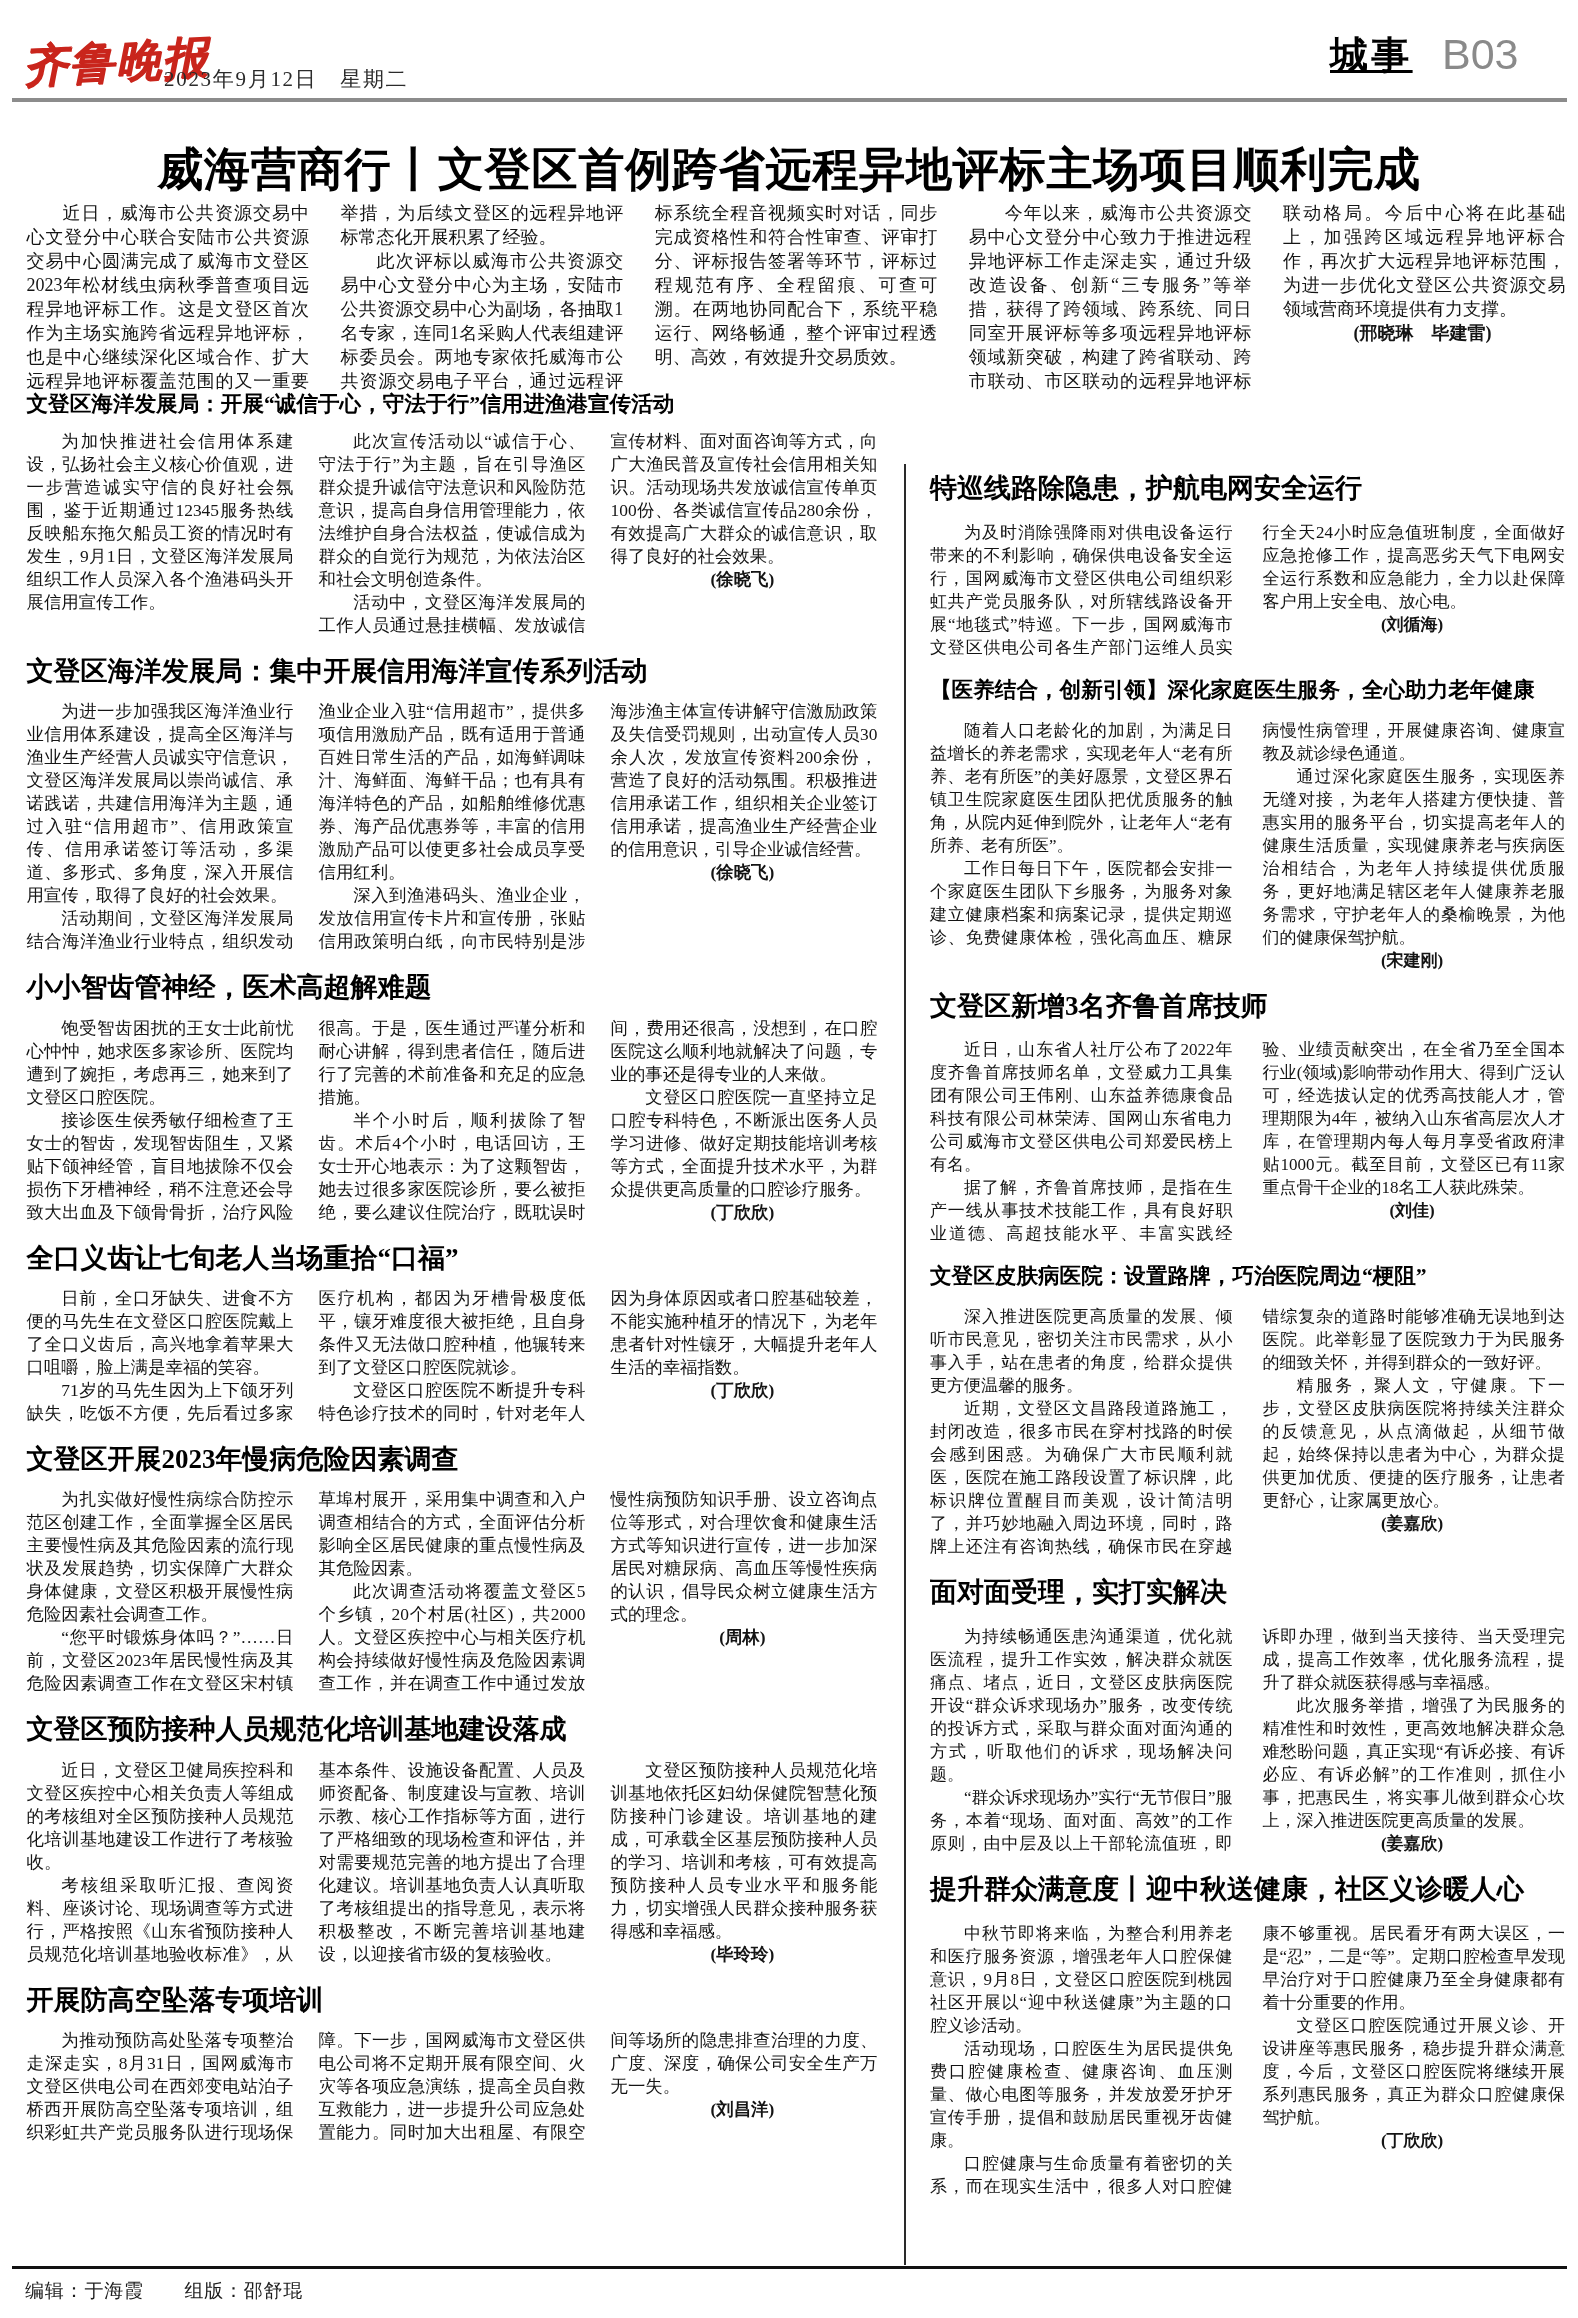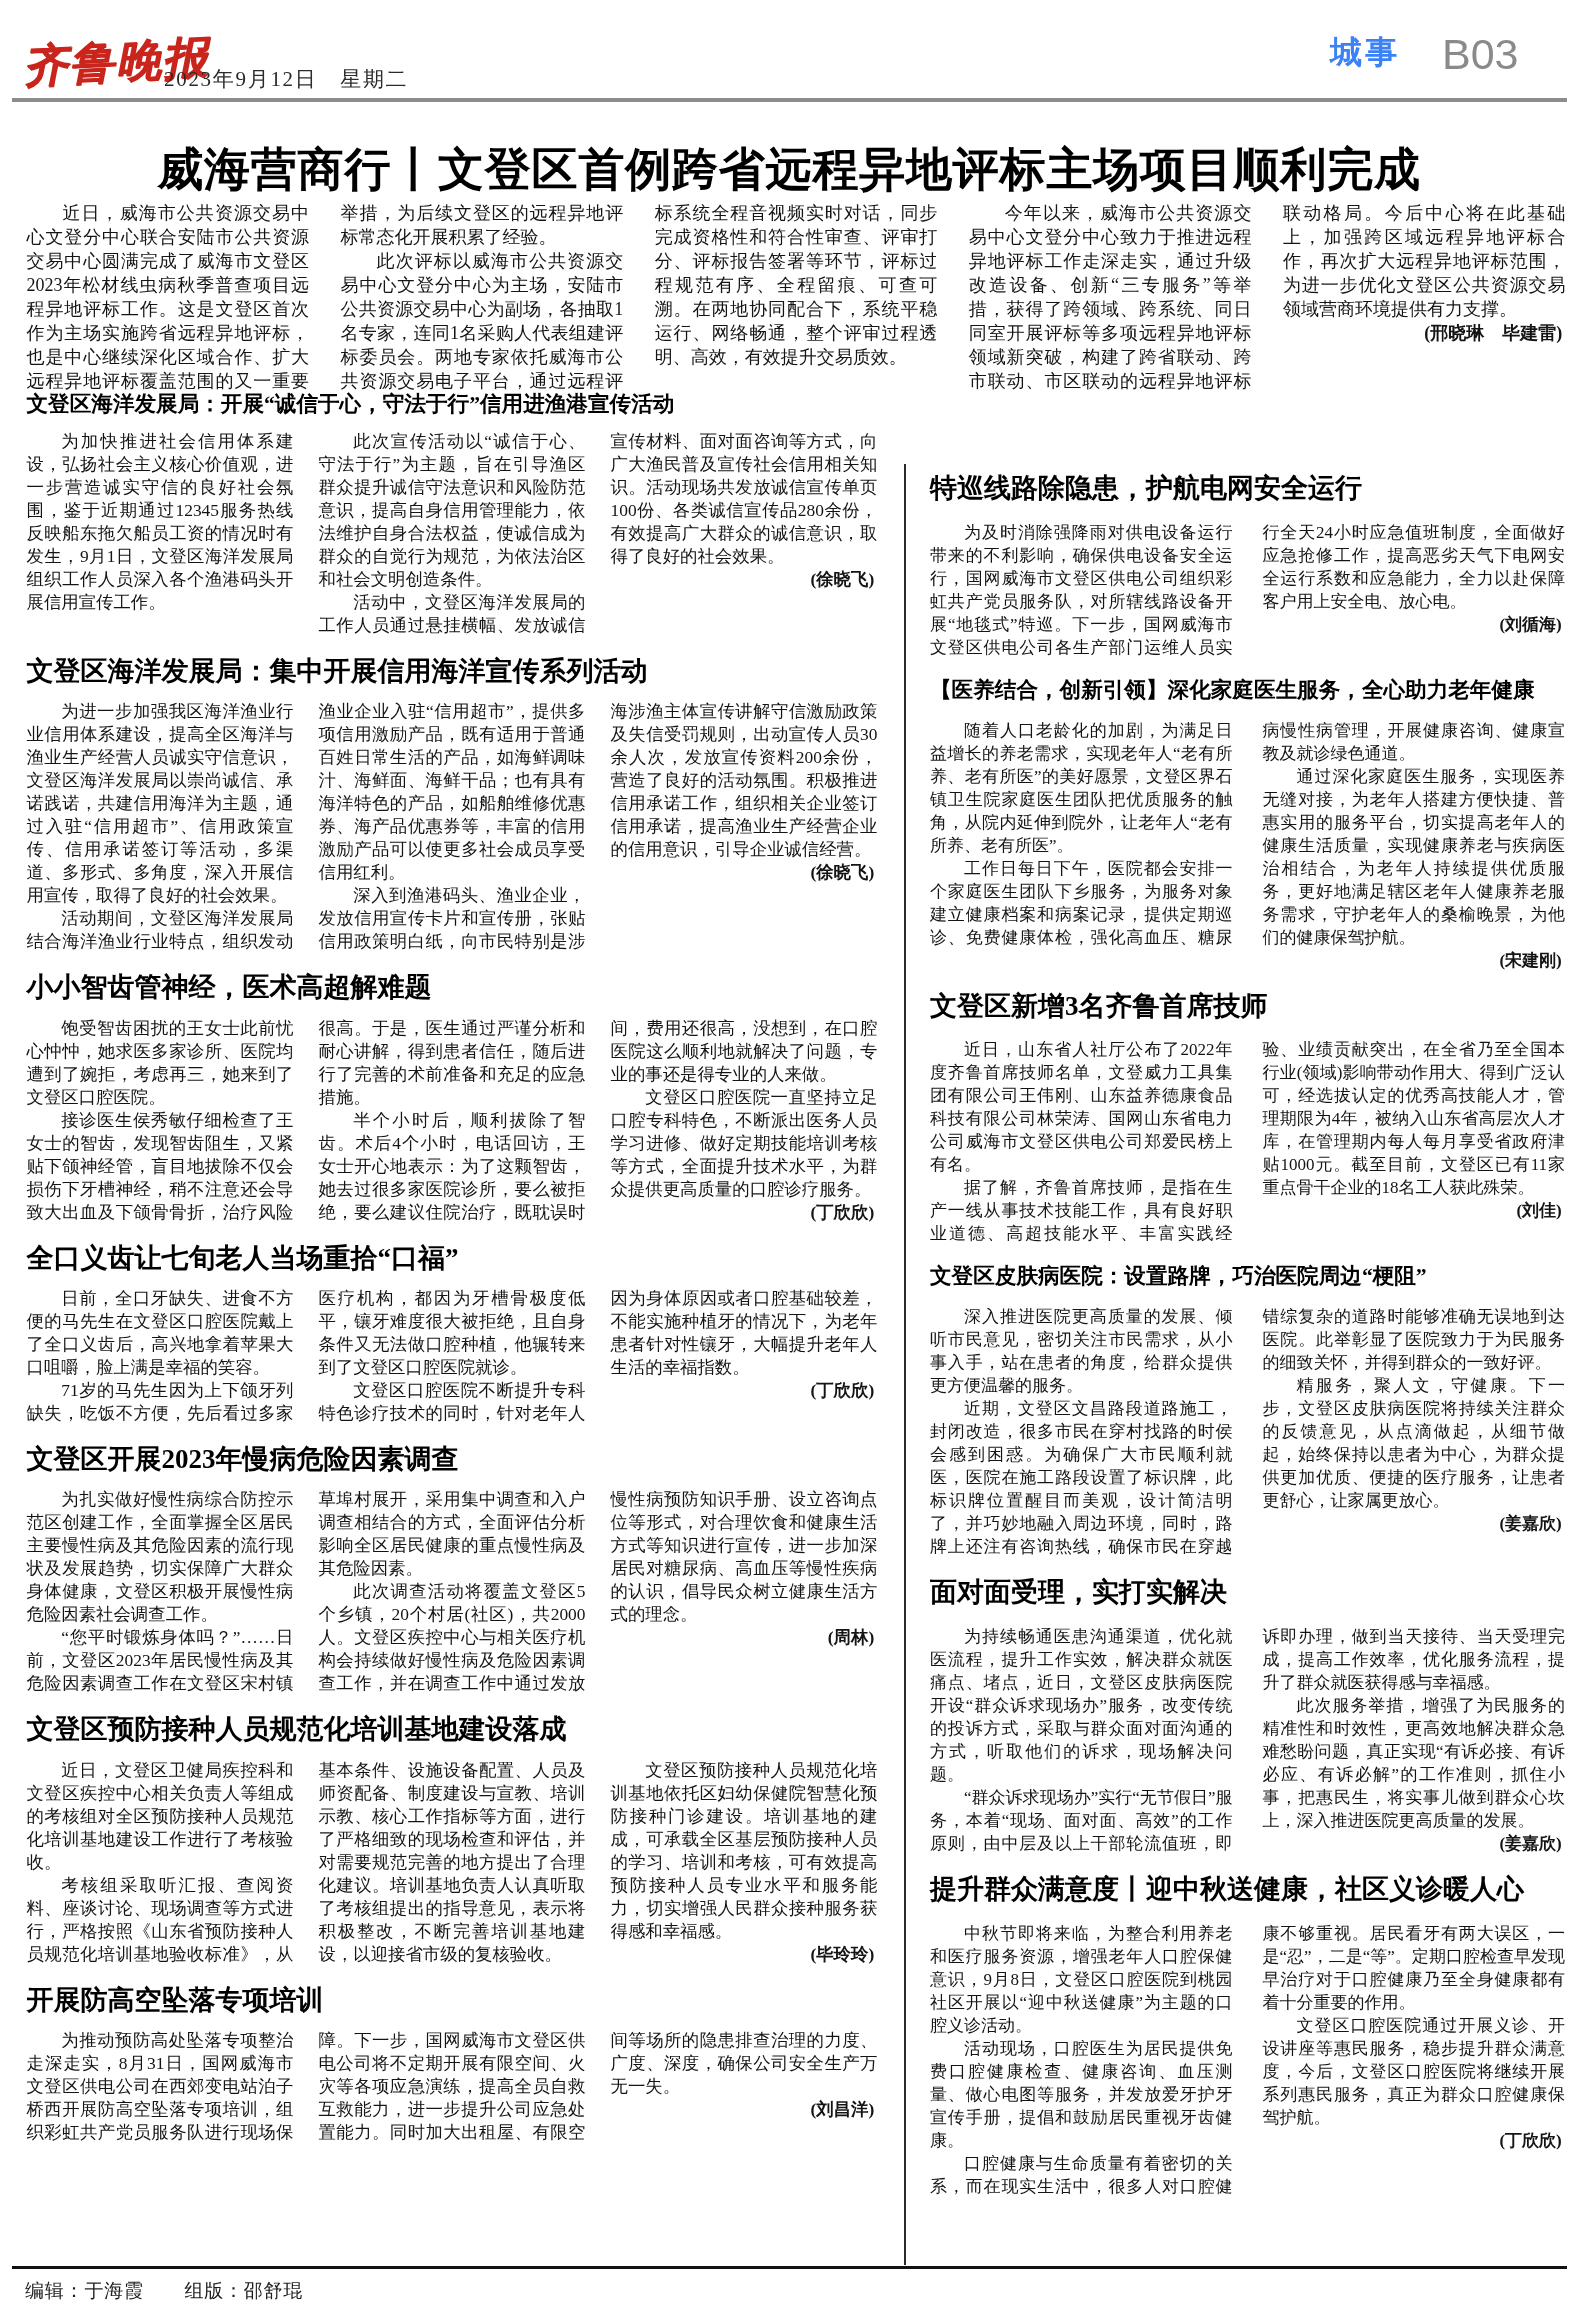--- a/index.html
+++ b/index.html
@@ -4,21 +4,21 @@
 <style>
   html,body{margin:0;padding:0;background:#e8e8e8;}
   .page{position:relative;width:1578px;height:2319px;background:#ffffff;margin:0 auto;
         font-family:"Liberation Serif","DejaVu Serif",serif;color:#141414;overflow:hidden;}
 
   
   .logo{position:absolute;left:21.6px;top:40px;font-size:45px;font-weight:bold;font-style:italic;
         color:#c9251c;letter-spacing:1.7px;transform:rotate(-3deg);line-height:1;
         text-shadow:0.8px 0.8px 0 #c9251c;}
   .hdr-date{position:absolute;left:164px;top:65px;font-size:21px;color:#2b2b2b;letter-spacing:1.7px;}
-  .hdr-section{position:absolute;left:1330px;top:36px;font-size:32px;font-weight:bold;color:#3b82f6;letter-spacing:3.3px;line-height:1;}
+  .hdr-section{position:absolute;left:1330px;top:36px;font-size:38px;font-weight:bold;color:#000000;letter-spacing:3.3px;line-height:1;text-decoration:underline;}
   .hdr-pageno{position:absolute;left:1442px;top:33px;font-size:43px;color:#8a8a8a;
               font-family:"Liberation Sans","DejaVu Sans",sans-serif;line-height:1;}
   .hdr-rule{position:absolute;left:11.6px;top:98px;width:1555px;height:4.1px;background:#8c8c8c;}
 
   
   .lead-title{position:absolute;left:0;top:109px;width:100%;text-align:center;
               font-size:46px;font-weight:bold;color:#000;letter-spacing:0.8px;line-height:1.3;font-family:Liberation Serif, serif;}
   .lead-body{position:absolute;left:26.5px;top:201px;width:1539px;height:249px;
              column-count:5;column-gap:31.5px;font-size:18px;line-height:24px;text-align:justify;}
 
@@ -28,21 +28,21 @@
   .v-divider{position:absolute;left:904px;top:464px;width:1.7px;height:1801px;background:#2a2a2a;}
 
   article{display:block;margin:0 0 18px 0;}
   .art-title{margin:8.3px 0 11.6px 0;text-align:left;font-size:27px;font-weight:bold;color:#000;line-height:1.25;}
   .art-title-sm{font-size:21.6px;}
   .right-col .art-title{margin:18px 0 15px 0;}
   .art-body{text-align:justify;}
   .cols-3{column-count:3;column-gap:25px;font-size:17.4px;line-height:23px;}
   .cols-2{column-count:2;column-gap:30px;font-size:17px;line-height:23px;}
   .para{margin:0;text-indent:2em;}
-  .byline{text-align:right;font-weight:bold;padding-right:3.3px;}
+  .byline{text-align:center;font-weight:bold;padding-right:3.3px;}
 
   
   .footer-rule{position:absolute;left:11.6px;top:2266px;width:1555px;height:2.5px;background:#111;}
   .footer-text{position:absolute;left:25px;top:2278px;font-size:19px;color:#1c1c1c;letter-spacing:0.8px;}
   .footer-text span{margin-right:35px;}
 </style>
 </head>
 <body>
 
 <div class="page">

